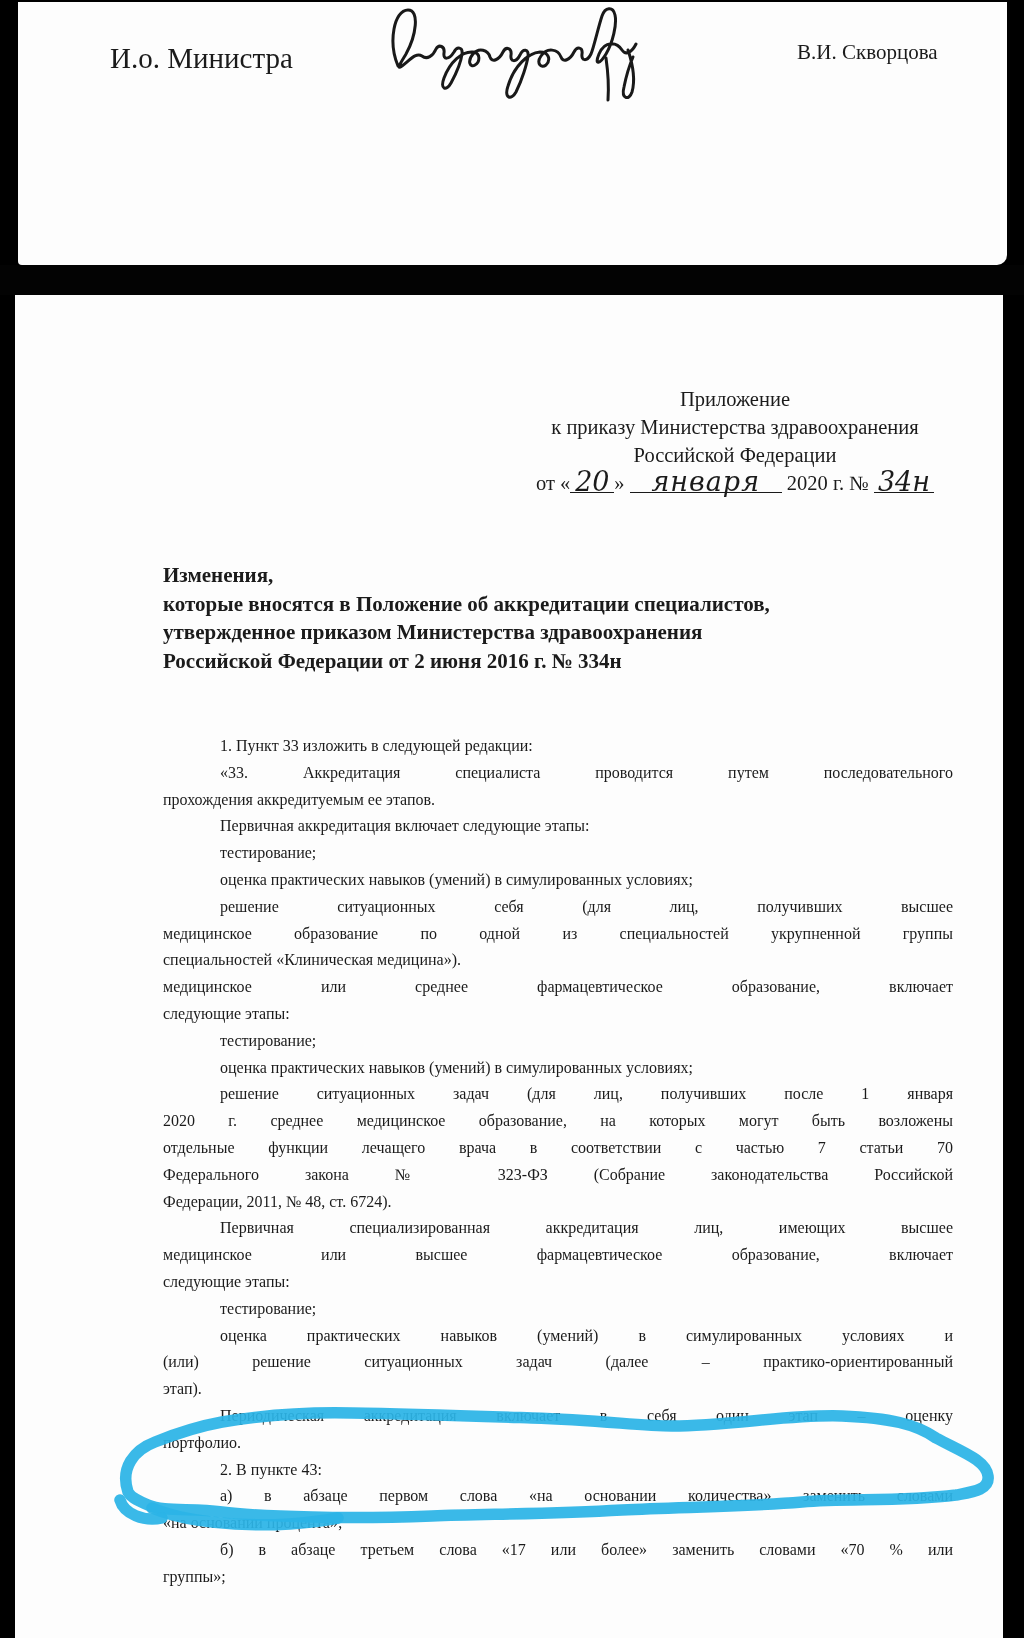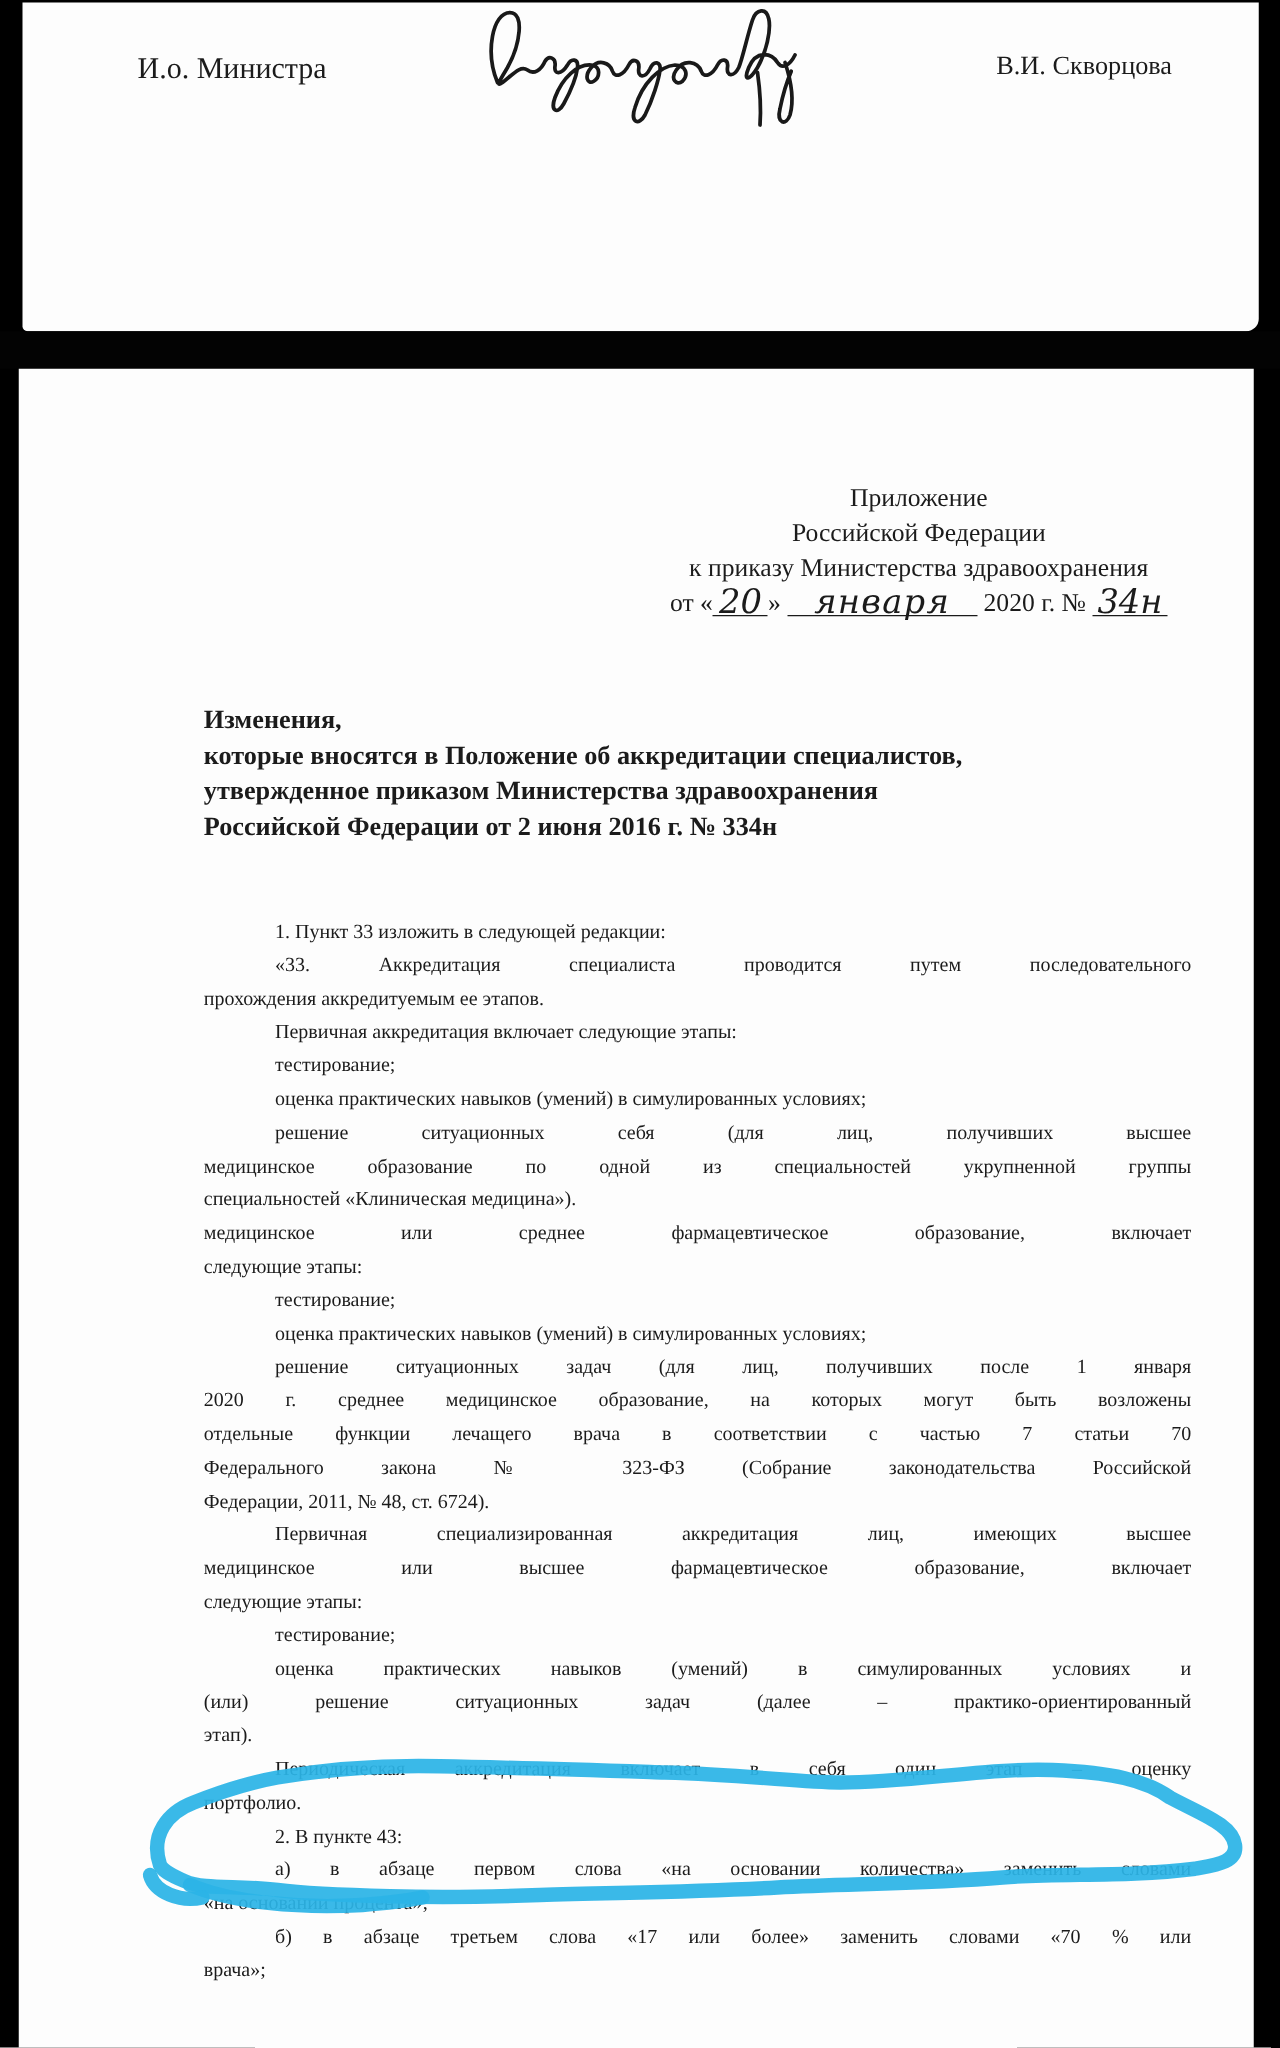--- a/index.html
+++ b/index.html
@@ -7,21 +7,21 @@
     width:1024px;height:1638px;
     background:#000;
     position:relative;
     font-family:"Liberation Serif","DejaVu Serif",serif;
     color:#1b1b1b;
     overflow:hidden;
   }
   .sheet{position:absolute;background:#fdfdfd;}
   
   .top-sheet{left:18px;top:2px;width:989px;height:263px;border-radius:0 0 10px 4px;}
-  .sig-left-label{position:absolute;left:92px;top:40px;font-size:24px;white-space:nowrap;}
+  .sig-left-label{position:absolute;left:92px;top:40px;font-size:29px;white-space:nowrap;}
   .sig-right-label{position:absolute;left:779px;top:38px;font-size:21px;white-space:nowrap;}
   .signature-svg{position:absolute;left:352px;top:0px;}
   
   .separator-band{position:absolute;left:0;top:265px;width:1024px;height:30px;background:#030303;}
   
   .doc-sheet{left:15px;top:295px;width:988px;height:1379px;border-radius:0 0 4px 6px;}
   .header-block{
     position:absolute;left:470px;top:90px;width:500px;
     text-align:center;font-size:20.5px;line-height:28px;
   }
@@ -79,22 +79,22 @@
   <div class="sig-right-label">В.И. Скворцова</div>
 </div>
 
 <div class="separator-band"></div>
 
 <div class="sheet doc-sheet">
 
   <div class="header-block">
     <div>
         <div>Приложение</div>
+        <div>к приказу Министерства здравоохранения</div>
         <div>Российской Федерации</div>
-        <div>к приказу Министерства здравоохранения</div>
       </div>
     <div class="date-line">
       <span>от «</span><span class="hand hand-day">20</span><span>»</span>
       <span class="hand hand-month">января</span>
       <span>2020 г. №</span>
       <span class="hand hand-number">34н</span>
     </div>
   </div>
 
   <div class="title-block">
@@ -132,21 +132,21 @@
         <div class="ind">тестирование;</div>
         <div class="ind just">оценка практических навыков (умений) в симулированных условиях и</div>
         <div class="just">(или) решение ситуационных задач (далее – практико-ориентированный</div>
         <div>этап).</div>
         <div class="ind just">Периодическая аккредитация включает в себя один этап – оценку</div>
         <div>портфолио.</div>
         <div class="ind">2. В пункте 43:</div>
         <div class="ind just">а) в абзаце первом слова «на основании количества» заменить словами</div>
         <div>«на основании процента»;</div>
         <div class="ind just">б) в абзаце третьем слова «17 или более» заменить словами «70 % или</div>
-        <div>врача»;</div>
+        <div>группы»;</div>
       </div>
   </div>
 
   <svg class="annotation-svg" width="910" height="160" viewBox="0 0 910 160">
     <g fill="none" stroke="#2bb4e6" stroke-opacity="0.93" stroke-width="11.5" stroke-linecap="round" stroke-linejoin="round">
       <path d="M28,102 C20,78 34,60 55,52 C80,42 100,36 122,32
                C170,24 210,22 252,23 C310,24 370,26 432,28
                C500,30 540,36 572,36 C630,36 690,24 742,26
                C790,28 816,34 836,48 C862,62 886,70 888,86
                C890,100 872,102 856,105 C800,112 748,108 702,112

